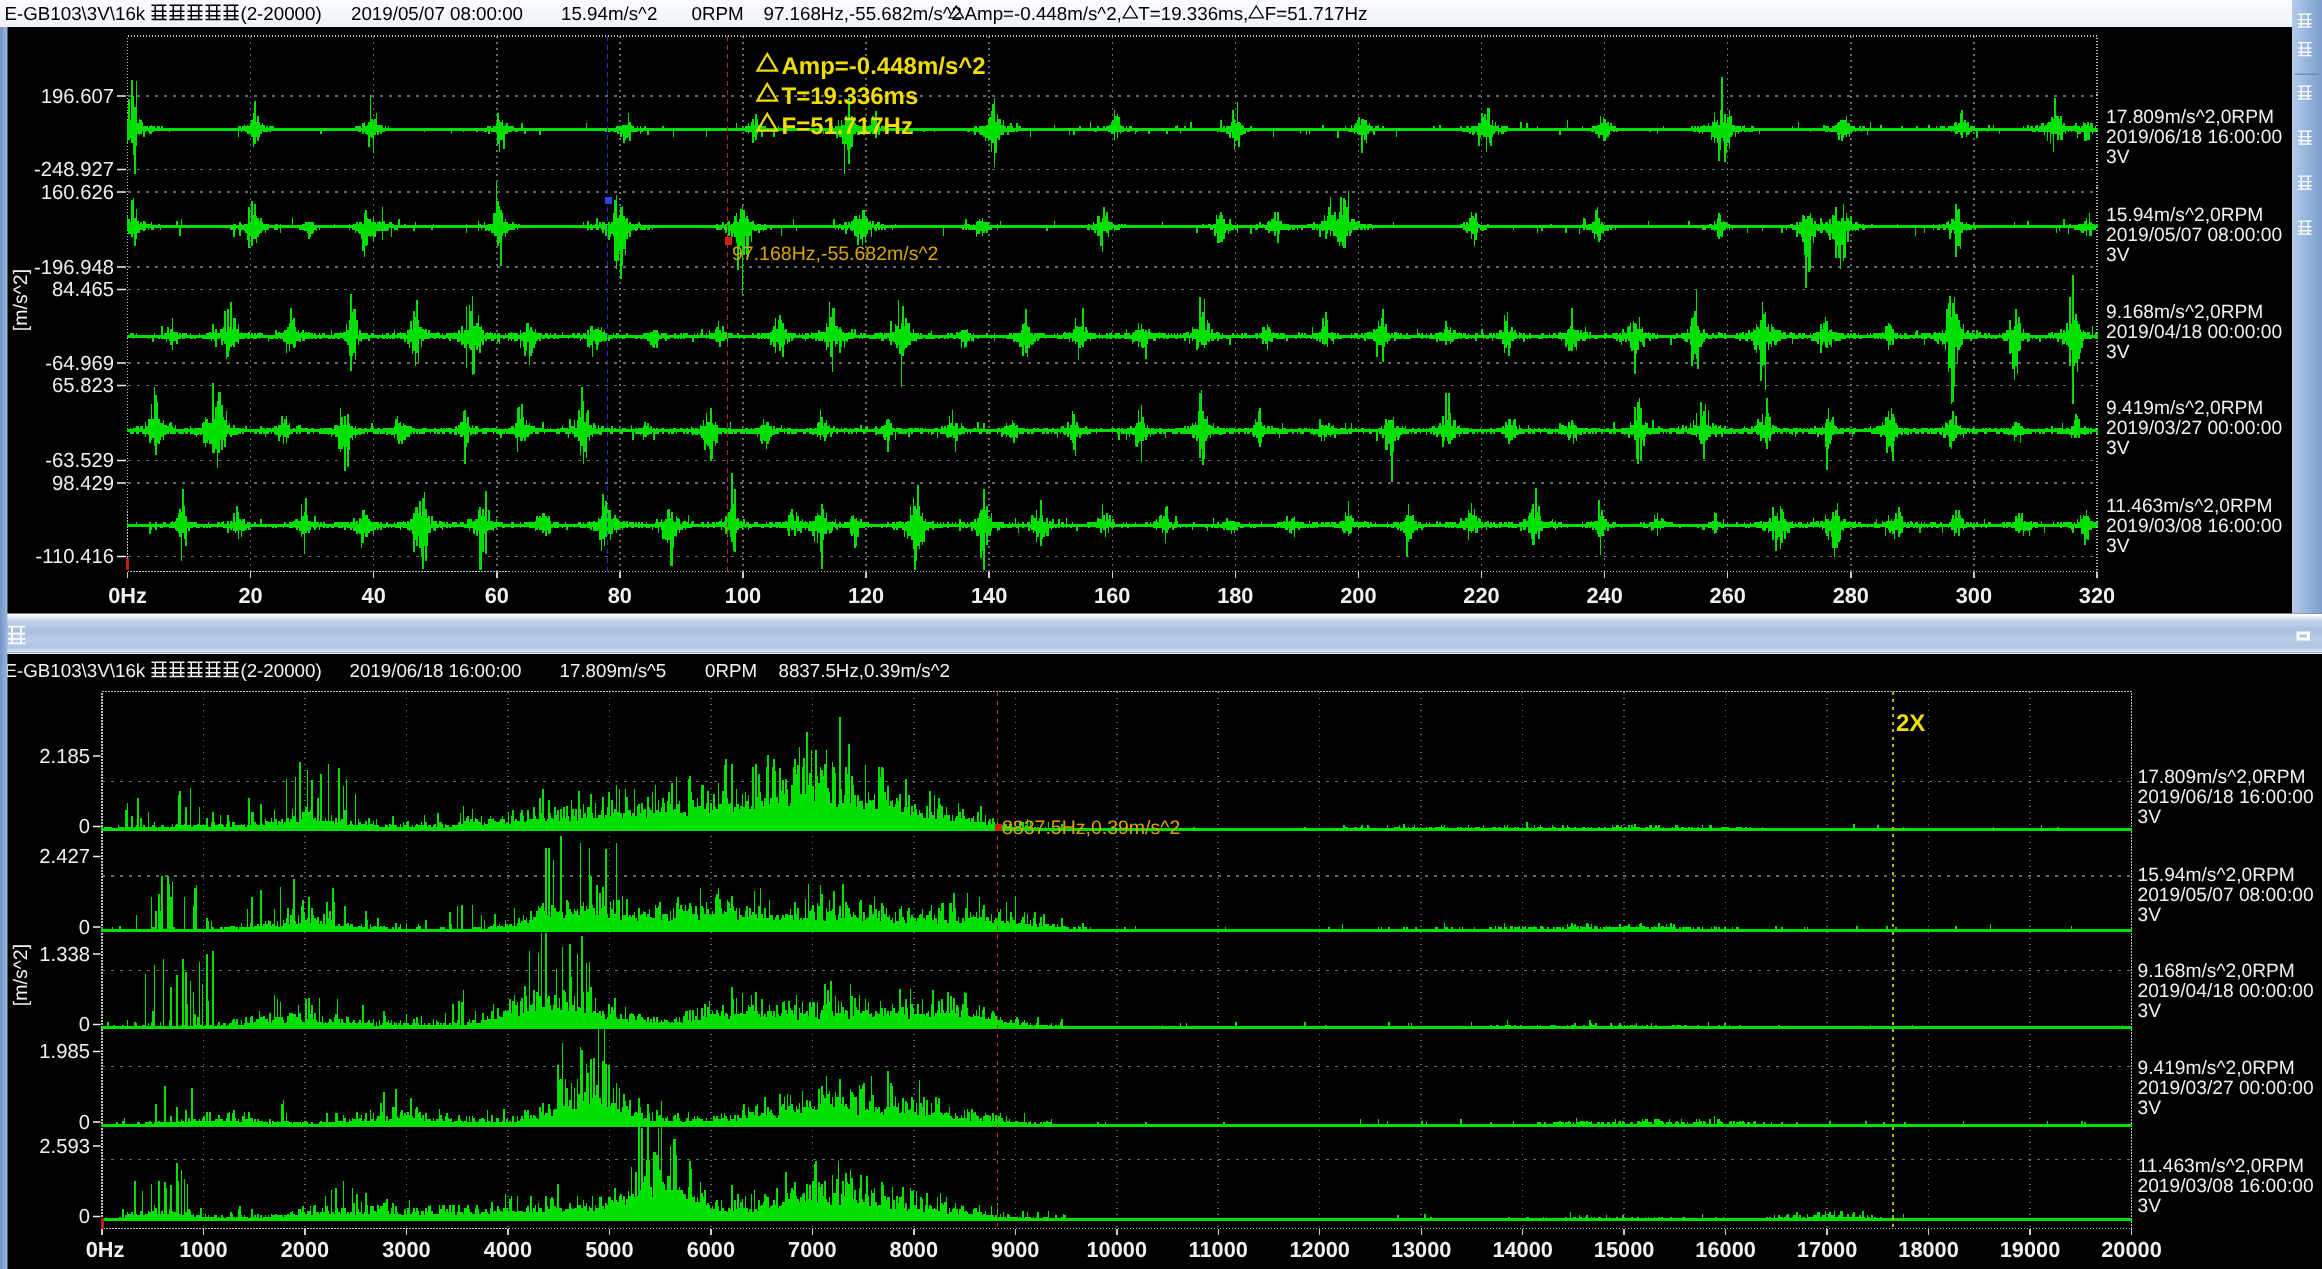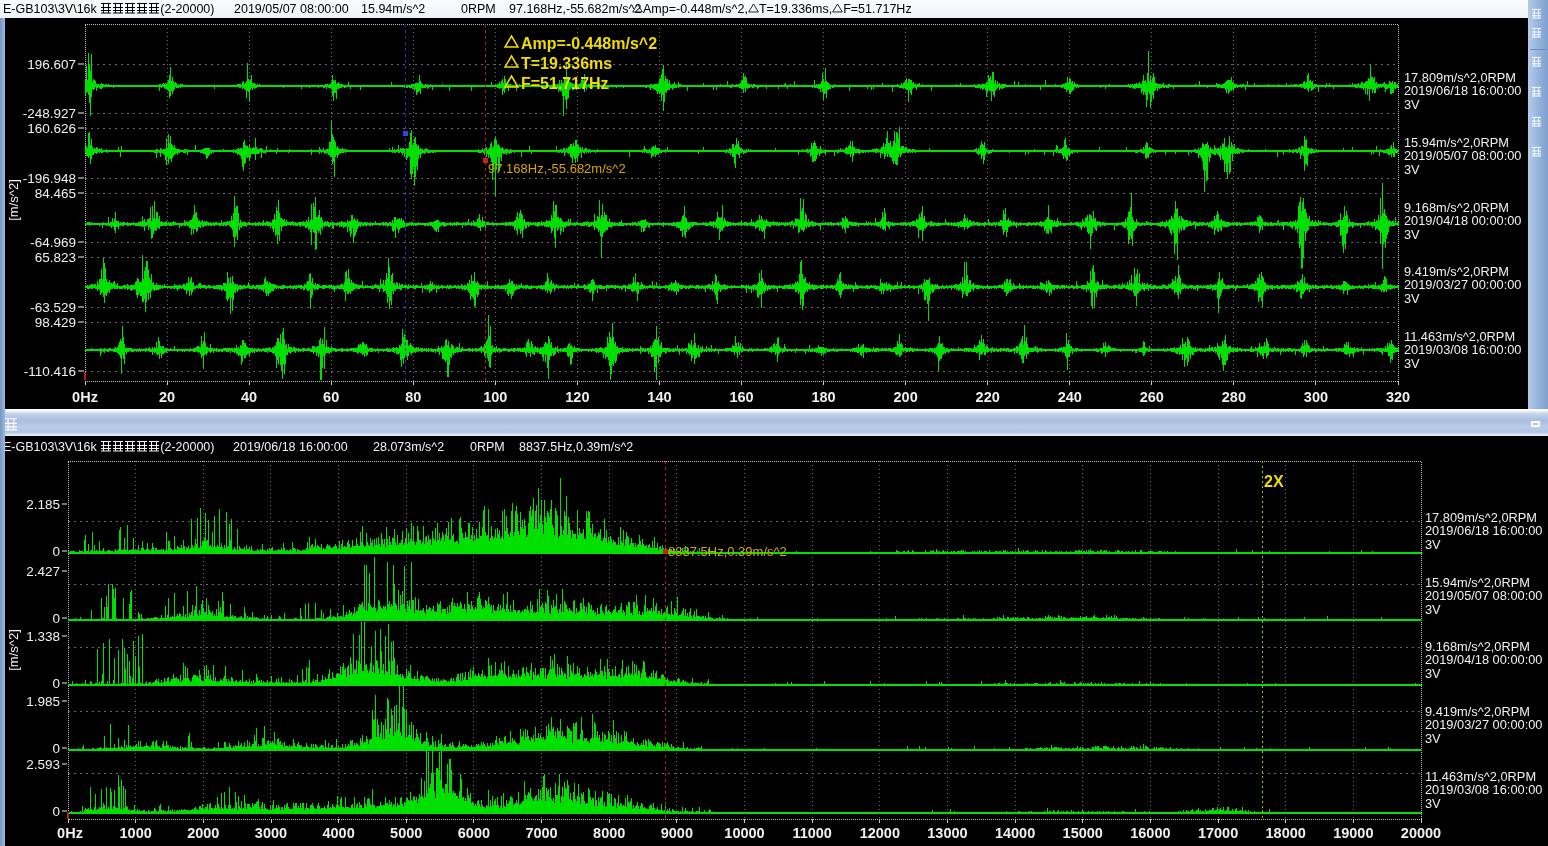--- a/index.html
+++ b/index.html
@@ -265,21 +265,21 @@
         </svg><svg width="12" height="12" viewBox="0 0 12 12" style="display:inline-block;vertical-align:-1px">
           <g stroke="#000" fill="none" stroke-width="1">
             <path d="M1 1.5H11M1 5.5H11M1 8.5H11M1 11H11M3.5 1.5V11M8.5 1.5V11"></path>
           </g>
         </svg><svg width="12" height="12" viewBox="0 0 12 12" style="display:inline-block;vertical-align:-1px">
           <g stroke="#000" fill="none" stroke-width="1">
             <path d="M1 1.5H11M1 5.5H11M1 8.5H11M1 11H11M3.5 1.5V11M8.5 1.5V11"></path>
           </g>
         </svg>(2-20000)</span>
       <span style="left:234px">2019/05/07 08:00:00</span>
-      <span style="left:361px">15.94m/s^2</span>
+      <span style="left:374px">15.94m/s^2</span>
       <span style="left:461px">0RPM</span>
       <span style="left:509px">97.168Hz,-55.682m/s^2</span>
       <span style="left:632px"><svg width="11" height="10" viewBox="0 0 13 11" style="display:inline-block">
           <path d="M6.5 0.8 L12.2 10.2 H0.8 Z" fill="none" stroke="#000"></path>
         </svg>Amp=-0.448m/s^2,<svg width="11" height="10" viewBox="0 0 13 11" style="display:inline-block">
           <path d="M6.5 0.8 L12.2 10.2 H0.8 Z" fill="none" stroke="#000"></path>
         </svg>T=19.336ms,<svg width="11" height="10" viewBox="0 0 13 11" style="display:inline-block">
           <path d="M6.5 0.8 L12.2 10.2 H0.8 Z" fill="none" stroke="#000"></path>
         </svg>F=51.717Hz</span>
     </div>
@@ -311,21 +311,21 @@
         </svg><svg width="12" height="12" viewBox="0 0 12 12" style="display:inline-block;vertical-align:-1px">
           <g stroke="#f2f2f2" fill="none" stroke-width="1">
             <path d="M1 1.5H11M1 5.5H11M1 8.5H11M1 11H11M3.5 1.5V11M8.5 1.5V11"></path>
           </g>
         </svg><svg width="12" height="12" viewBox="0 0 12 12" style="display:inline-block;vertical-align:-1px">
           <g stroke="#f2f2f2" fill="none" stroke-width="1">
             <path d="M1 1.5H11M1 5.5H11M1 8.5H11M1 11H11M3.5 1.5V11M8.5 1.5V11"></path>
           </g>
         </svg>(2-20000)</span>
       <span style="left:233px">2019/06/18 16:00:00</span>
-      <span style="left:373px">28.073m/s^2</span>
+      <span style="left:373px">17.809m/s^5</span>
       <span style="left:470px">0RPM</span>
       <span style="left:519px">8837.5Hz,0.39m/s^2</span>
     </div>
     <div id="rstrip">
       <div class="vtab" style="top:8px">
         <svg width="11" height="11" viewBox="0 0 12 12" style="display:inline-block;vertical-align:-1px">
           <g stroke="#fff" fill="none" stroke-width="1">
             <path d="M1 1.5H11M1 5.5H11M1 8.5H11M1 11H11M3.5 1.5V11M8.5 1.5V11"></path>
           </g>
         </svg>

